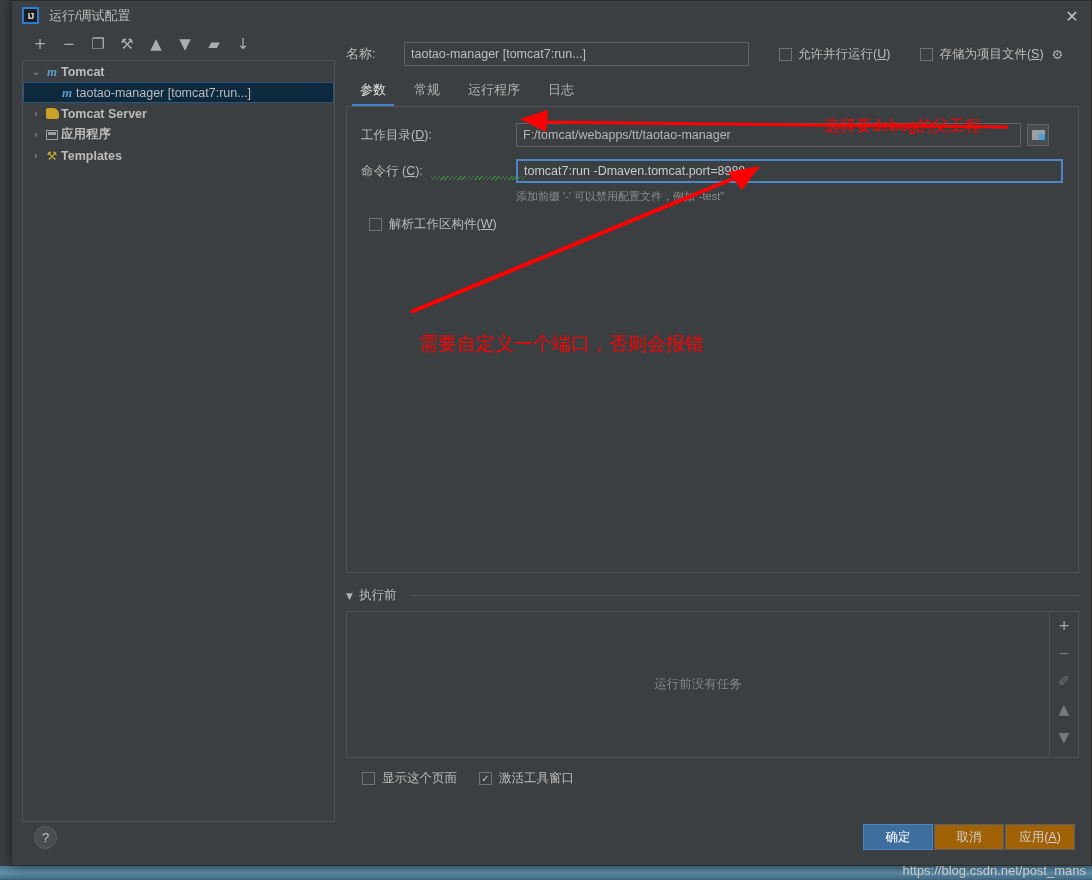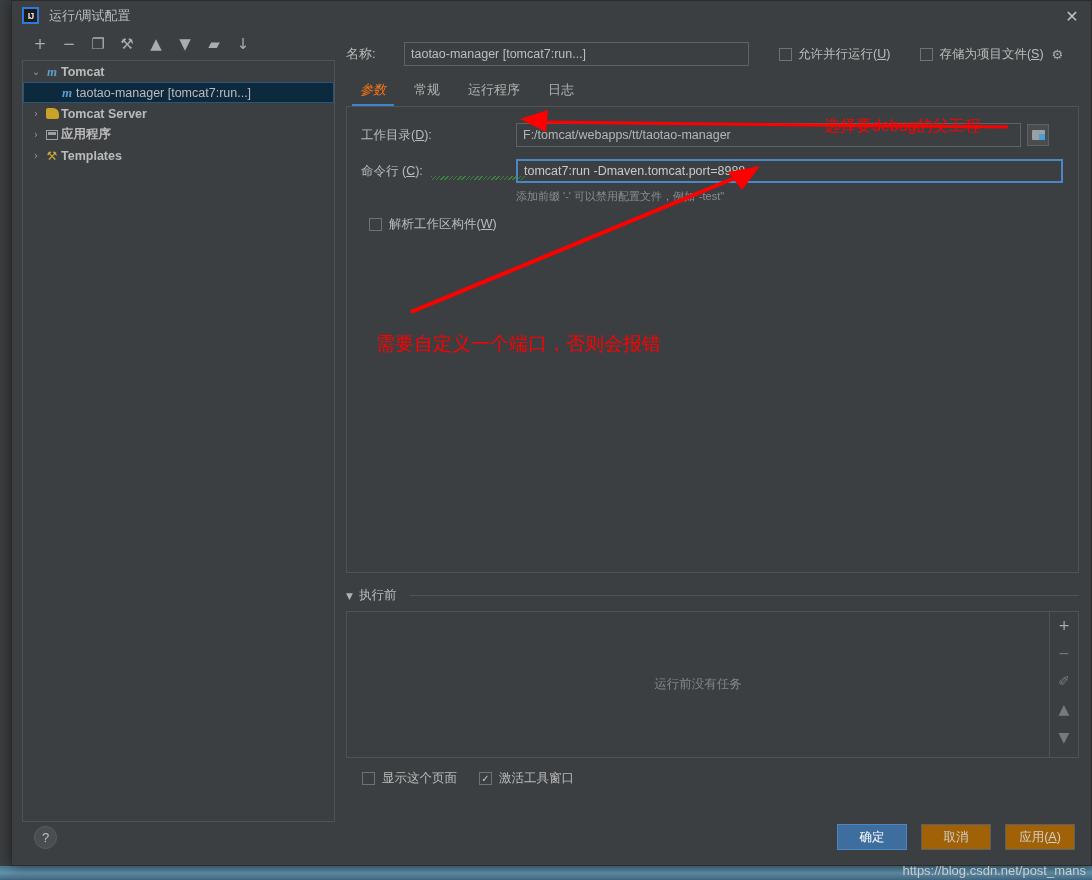--- a/index.html
+++ b/index.html
@@ -149,21 +149,21 @@
     margin-left: 8px; color: #a9adb0; font-size: 13px; cursor: pointer;
     font-family: "DejaVu Sans", sans-serif;
   }
 
   
   #tabs { display: flex; height: 30px; align-items: flex-end; margin-top: 4px; }
   .tab {
     font-size: 13px; color: #b0b0b0; padding: 0 14px 7px 14px; cursor: pointer;
     position: relative;
   }
-  .tab.active { color: #f97316; font-style: italic; }
+  .tab.active { color: #e5e5e5; }
   .tab.active::after {
     content: ""; position: absolute; left: 6px; right: 6px; bottom: 0;
     height: 2px; background: #3e86c9;
   }
 
   
   #params-card {
     margin-top: 0;
     height: 467px;
     border: 1px solid #4f5355;
@@ -233,38 +233,38 @@
     position: absolute; left: 0; bottom: 0; width: 100%; height: 47px;
     box-sizing: border-box;
   }
   #help-btn {
     position: absolute; left: 22px; top: 8px;
     width: 23px; height: 23px; border-radius: 50%;
     background: #4a4d4f; border: 1px solid #5a5e60;
     display: flex; align-items: center; justify-content: center;
     color: #c0c0c0; font-size: 13px; cursor: pointer; box-sizing: border-box;
   }
-  #footer-buttons { position: absolute; right: 16px; top: 6px; display: flex; gap: 14px; }
+  #footer-buttons { position: absolute; right: 16px; top: 6px; display: flex; gap: 1px; }
   .btn {
     min-width: 70px; height: 26px; padding: 0 12px;
     background: #a16207; border: 1px solid #5d6163;
     color: #d0d0d0; font-size: 12.5px; cursor: pointer;
     display: flex; align-items: center; justify-content: center;
     box-sizing: border-box; font-family: "Liberation Sans", sans-serif;
   }
   .btn.primary { background: #3e6e9e; border-color: #4a87c4; color: #ffffff; }
   .btn u { text-decoration: underline; }
 
   
   .anno-text {
     position: absolute; color: #ff0000; white-space: nowrap;
     font-family: "Liberation Sans", sans-serif;
   }
   #anno-workdir { left: 824px; top: 116px; font-size: 16px; }
-  #anno-port { left: 376px; top: 331px; font-size: 19px; }
+  #anno-port { left: 419px; top: 331px; font-size: 19px; }
   svg.anno-svg { position: absolute; left: 0; top: 0; pointer-events: none; }
   .squiggle {
     position: absolute; left: 70px; top: 17px; width: 94px; height: 4px;
     background-image: repeating-linear-gradient(135deg, #3d8c3d 0 1px, transparent 1px 3px);
     opacity: .9;
   }
   #watermark {
     position: absolute; right: 6px; bottom: 2px;
     font-size: 13px; color: #dcdcdc; opacity: .85;
     font-family: "Liberation Sans", sans-serif;

